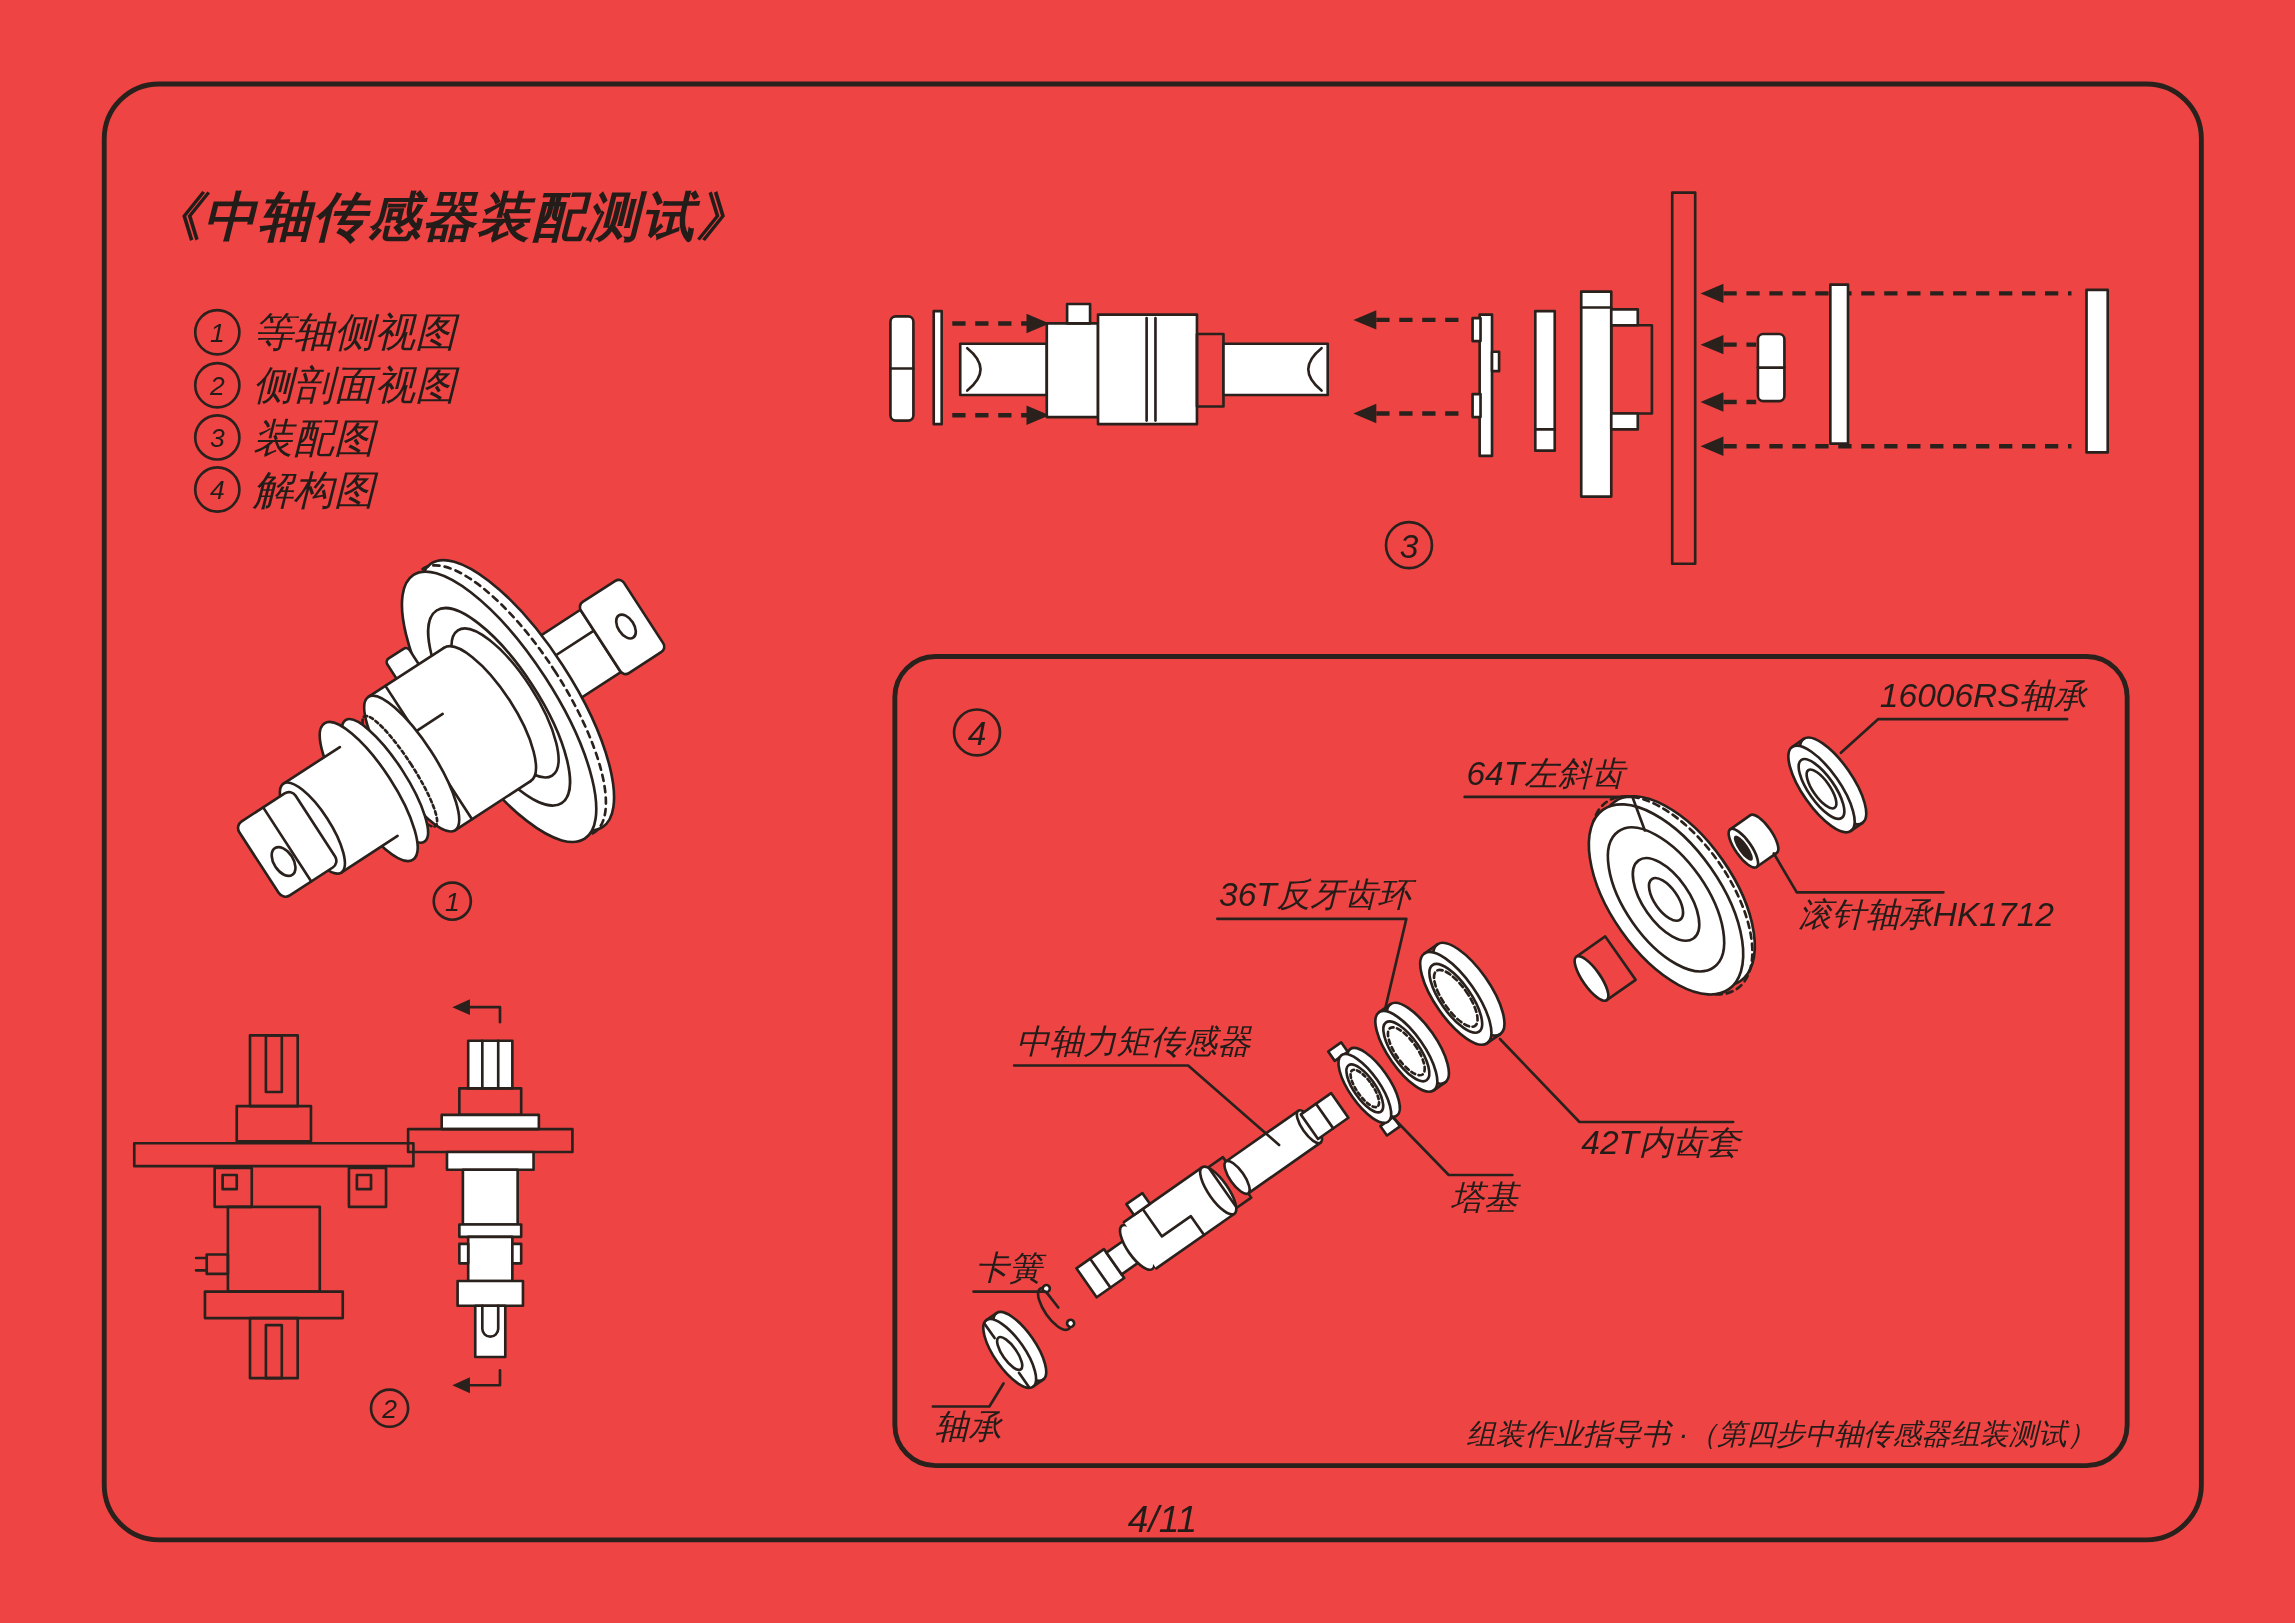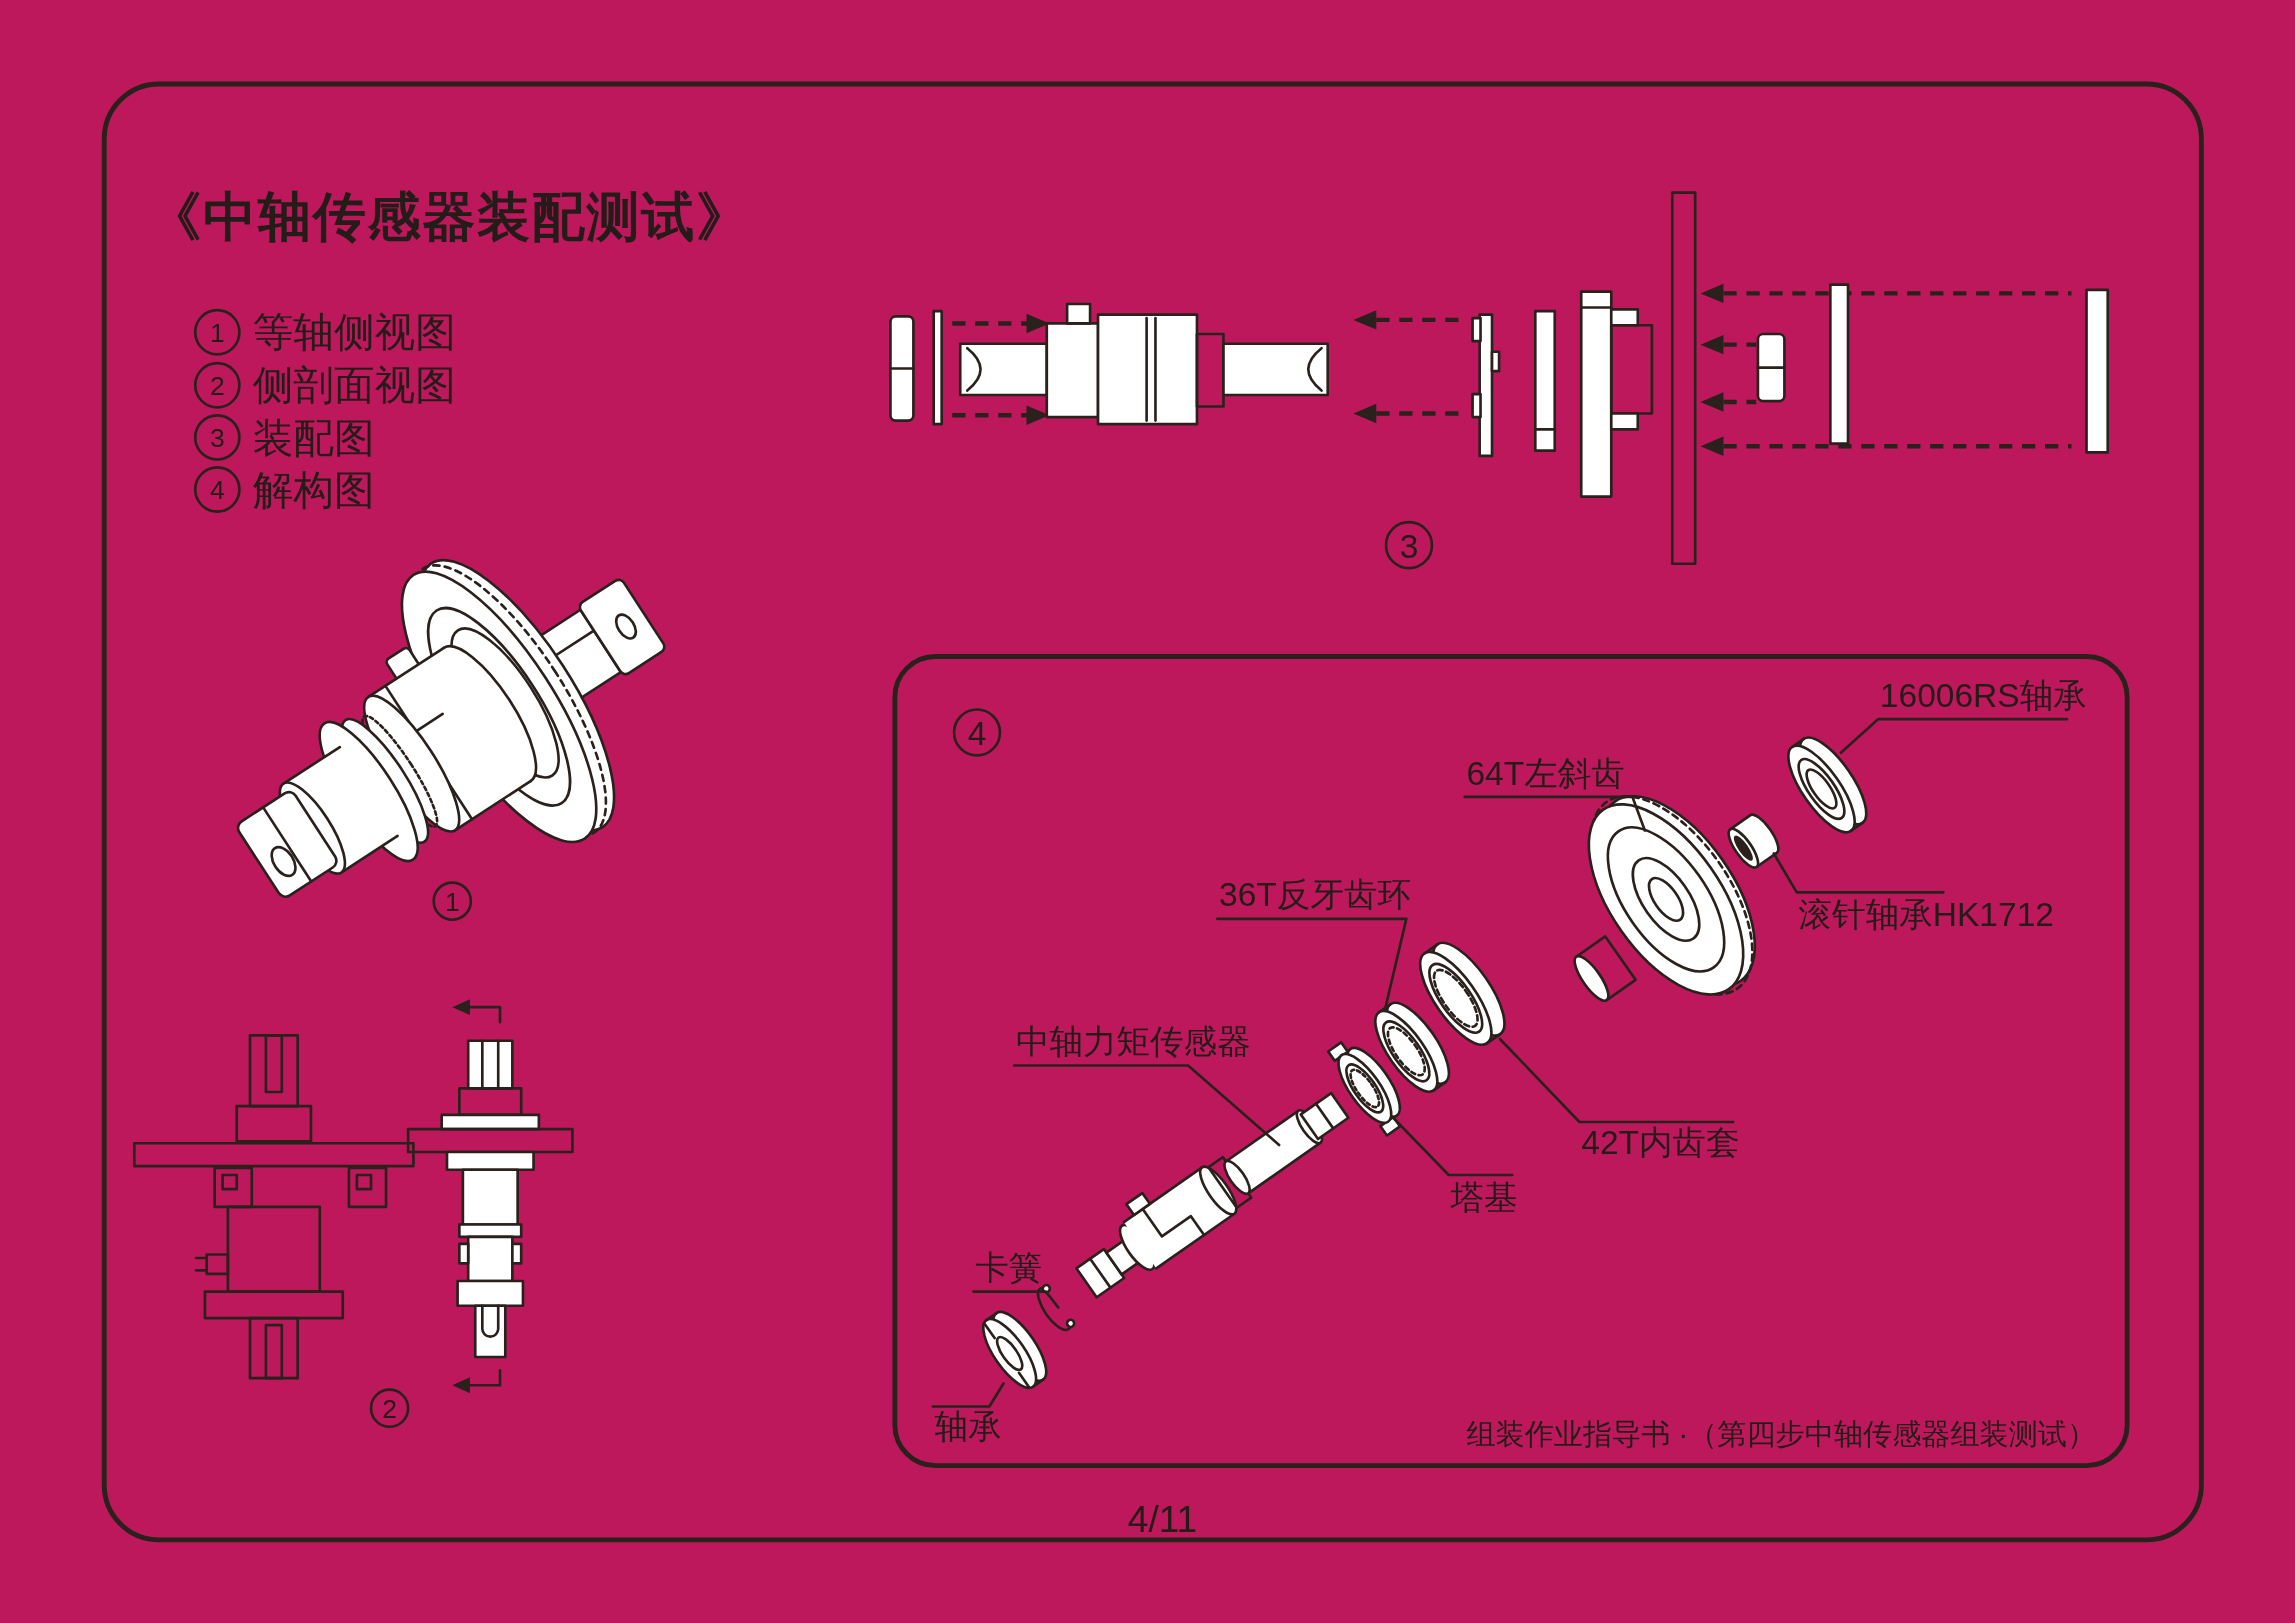--- a/index.html
+++ b/index.html
@@ -1,16 +1,16 @@
 <!DOCTYPE html>
 <html style="font-size:14px"><head>
 <meta charset="utf-8">
 <style>
   html,body{margin:0;padding:0;background:#e8e8e8;}
-  .canvas{position:relative;width:2295px;height:1623px;background:#be185d;overflow:hidden;}
+  .canvas{position:relative;width:2295px;height:1623px;background:#ef4444;overflow:hidden;font-style:italic;}
   svg text{font-family:"Liberation Sans","DejaVu Sans",sans-serif;fill:#241c18;}
   .ln{fill:none;stroke:#2a211d;stroke-width:3;stroke-linecap:round;stroke-linejoin:round;}
   .fw{fill:#ffffff;stroke:#2a211d;stroke-width:3;stroke-linejoin:round;}
   .fd{fill:#2a211d;stroke:none;}
   .dash{fill:none;stroke:#2a211d;stroke-width:5;stroke-dasharray:15 11;stroke-linecap:butt;}
   .thk{stroke-width:5.5;}
   .lbl{font-size:38px;}
   .ttl{font-size:60px;font-weight:bold;letter-spacing:2px;}
   .leg{font-size:46px;}
   .mknum{font-size:30px;}

